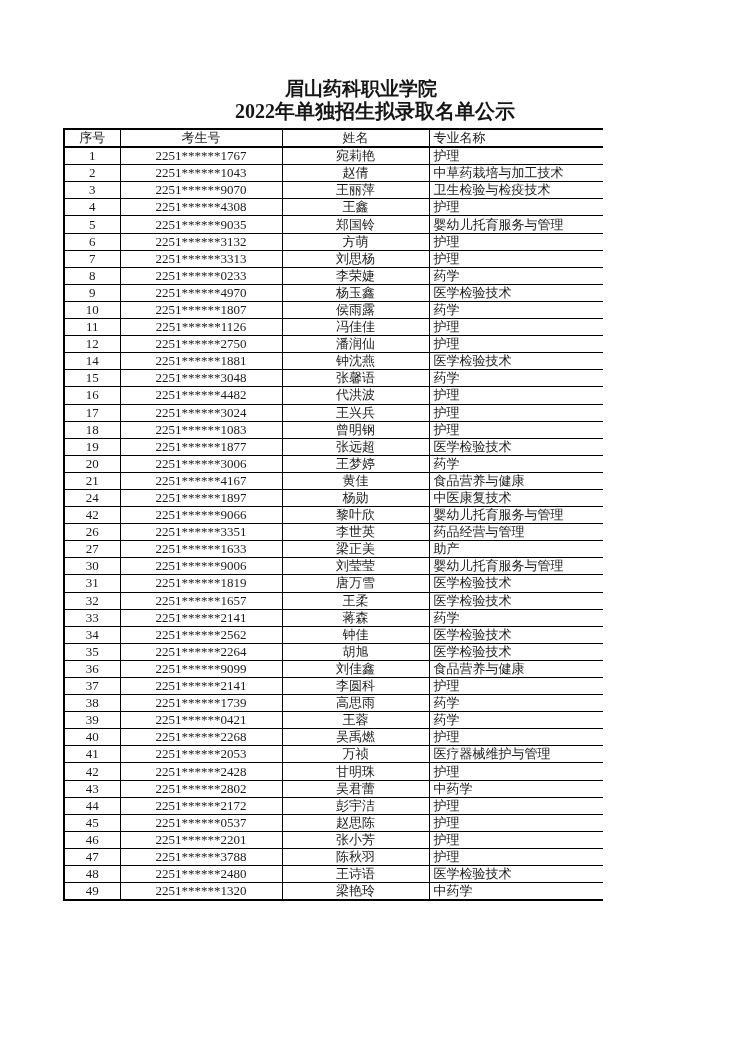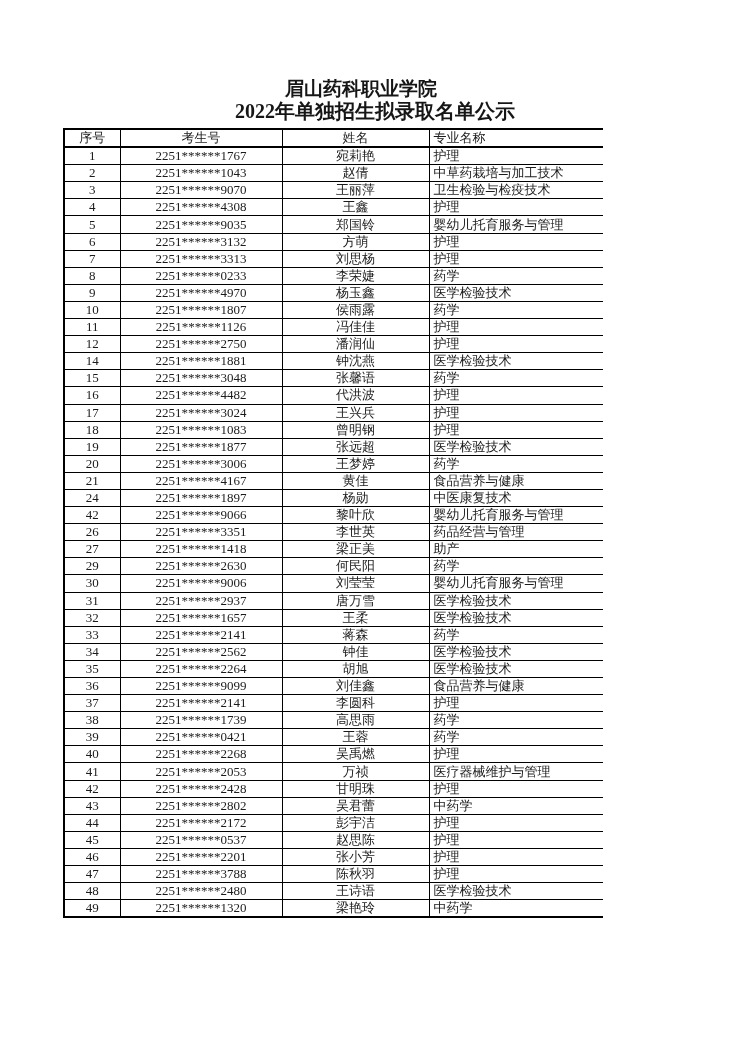--- a/index.html
+++ b/index.html
@@ -212,39 +212,33 @@
       <td>婴幼儿托育服务与管理</td>
     </tr>
         <tr>
       <td>26</td>
       <td>2251******3351</td>
       <td>李世英</td>
       <td>药品经营与管理</td>
     </tr>
         <tr>
       <td>27</td>
-      <td>2251******1418</td>
+      <td>2251******1633</td>
       <td>梁正美</td>
       <td>助产</td>
-    </tr>
-        <tr>
-      <td>29</td>
-      <td>2251******2630</td>
-      <td>何民阳</td>
-      <td>药学</td>
     </tr>
         <tr>
       <td>30</td>
       <td>2251******9006</td>
       <td>刘莹莹</td>
       <td>婴幼儿托育服务与管理</td>
     </tr>
         <tr>
       <td>31</td>
-      <td>2251******2937</td>
+      <td>2251******1819</td>
       <td>唐万雪</td>
       <td>医学检验技术</td>
     </tr>
         <tr>
       <td>32</td>
       <td>2251******1657</td>
       <td>王柔</td>
       <td>医学检验技术</td>
     </tr>
         <tr>

